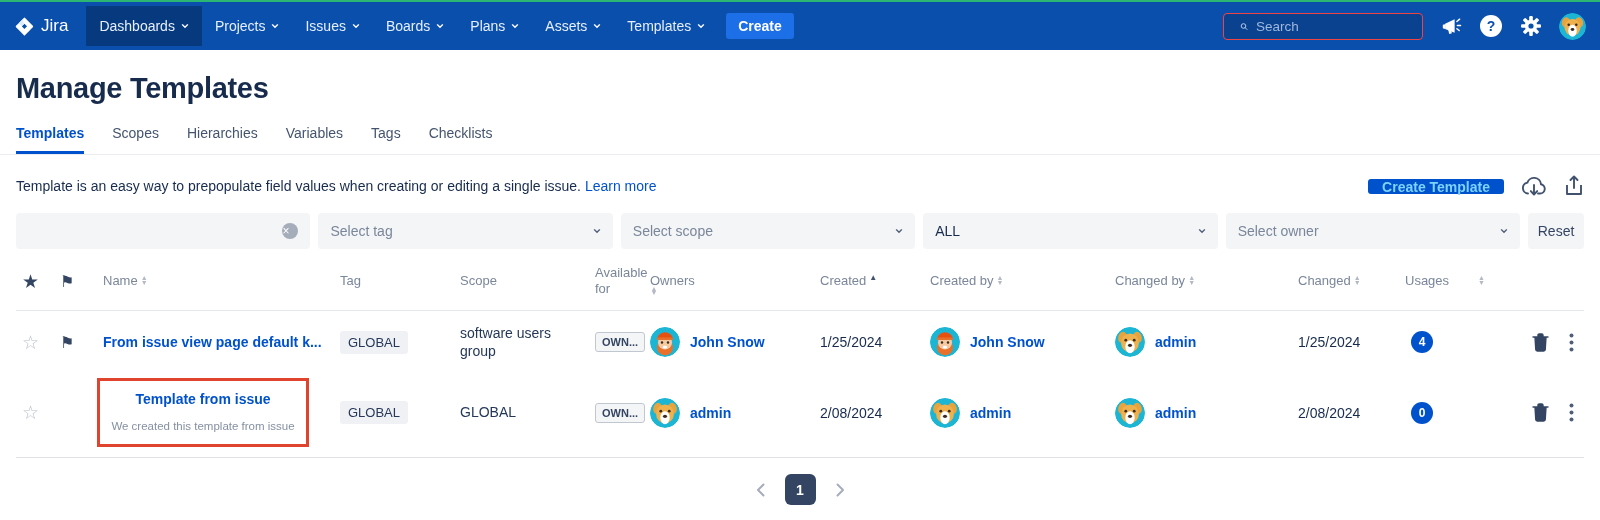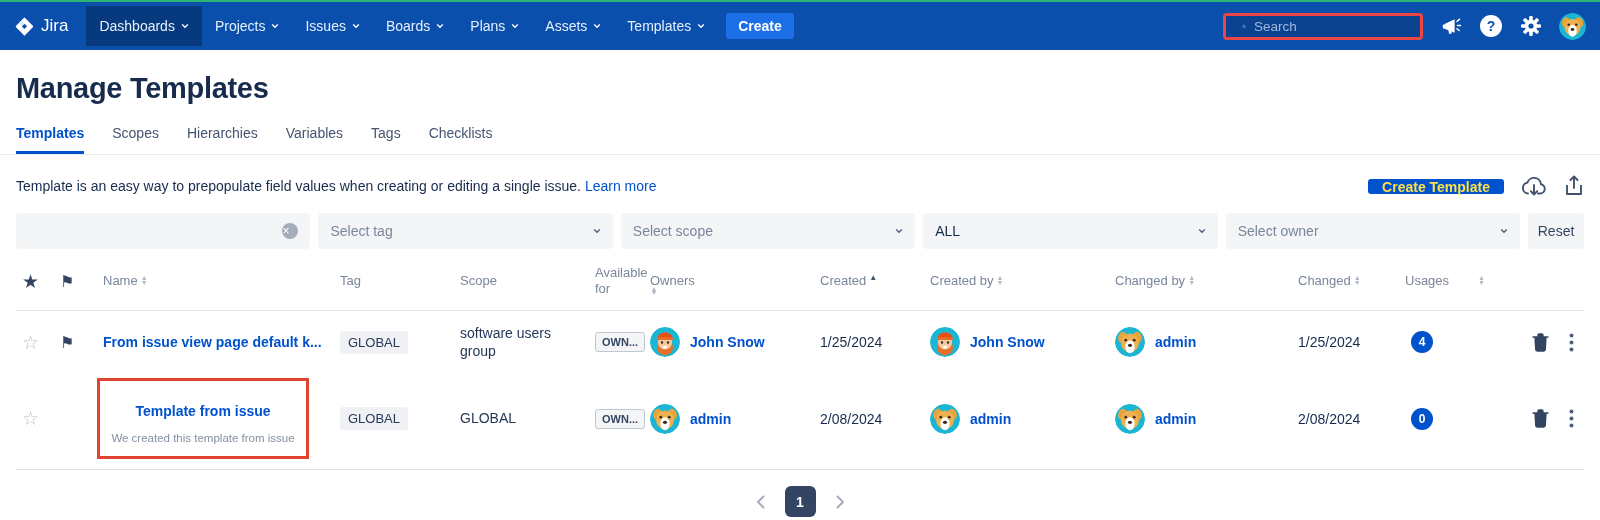--- a/index.html
+++ b/index.html
@@ -12,39 +12,39 @@
   .logo { display:flex; align-items:center; gap:6px; padding:0 18px 0 14px; height:40px; }
   .logo-text { font-size:17px; color:#fff; font-weight:400; }
   .nav-item { display:flex; align-items:center; gap:6px; height:40px; padding:0 13px;
     font-size:14px; color:#E6EFFC; cursor:pointer; }
   .nav-item.active { background:#07397E; }
   .chev { width:8px; height:5px; display:inline-block; }
   .create-btn { background:#1D6FE8; color:#fff; font-size:14px; font-weight:600;
     border:none; border-radius:3px; padding:5px 12px; margin-left:8px; cursor:pointer; }
   .nav-right { margin-left:auto; display:flex; align-items:center; gap:16px; padding-right:14px; }
   .nav-search { display:flex; align-items:center; gap:8px; background:#0A428F;
-    border:3px solid #ef4444; border-radius:4px; height:27px; width:200px; padding:0 16px; }
+    border:1px solid #ef4444; border-radius:4px; height:27px; width:200px; padding:0 16px; }
   .nav-search input { background:transparent; border:none; outline:none; color:#CFDDF5;
     font-size:13.5px; width:150px; font-family:"Liberation Sans",sans-serif; }
   .nav-search input::placeholder { color:#9FB7DD; }
   .nav-icon { width:24px; height:24px; display:flex; align-items:center; justify-content:center; cursor:pointer; }
   .avatar { width:27px; height:27px; border-radius:50%; overflow:hidden; flex:0 0 auto; }
 
   
   .content { padding:0 16px; }
   .page-title { font-size:29px; font-weight:700; color:#172B4D; padding:22px 16px 0; letter-spacing:-0.3px; }
   .tabs { display:flex; gap:28px; padding:20px 16px 0; border-bottom:1px solid #EBECF0; }
   .tab { font-size:14px; color:#44546F; padding-bottom:10px; cursor:pointer; border-bottom:3px solid transparent; }
   .tab.active { color:#0052CC; font-weight:700; border-bottom-color:#0052CC; }
 
   .desc-row { display:flex; align-items:center; padding:20px 16px 0; }
   .desc-text { font-size:14px; color:#172B4D; }
   .desc-text a { color:#0052CC; text-decoration:none; }
   .desc-actions { margin-left:auto; display:flex; align-items:center; gap:17px; }
-  .create-template-btn { background:#0052CC; color:#fde047; border:none; border-radius:3px;
+  .create-template-btn { background:#0052CC; color:#7dd3fc; border:none; border-radius:3px;
     height:15px; padding:0 14px; font-size:14px; font-weight:600; cursor:pointer; }
   .tool-icon { cursor:pointer; display:flex; }
 
   
   .filters { display:flex; gap:8px; padding:16px 16px 0; }
   .filter { background:#F4F5F7; border-radius:4px; height:36px; display:flex; align-items:center;
     padding:0 12px; font-size:14px; flex:1; cursor:pointer; }
   .filter .ph { color:#7A869A; }
   .filter .val { color:#172B4D; }
   .filter .right { margin-left:auto; display:flex; align-items:center; }
@@ -74,21 +74,21 @@
     padding:4px 8px; font-size:13px; }
   .own-chip { display:inline-block; background:#F4F5F7; border:1px solid #C1C7D0; border-radius:3px;
     padding:3px 6px; font-size:11px; font-weight:700; color:#344563; }
   .scope-text { color:#253858; line-height:1.35; padding-right:18px; }
   .user-cell { display:flex; align-items:center; gap:10px; }
   .user-cell a { color:#0052CC; font-weight:600; text-decoration:none; }
   .av30 { width:30px; height:30px; border-radius:50%; overflow:hidden; flex:0 0 auto; }
   .usage-badge { width:22px; height:22px; border-radius:50%; background:#0052CC; color:#fff;
     font-size:12px; font-weight:700; display:flex; align-items:center; justify-content:center; margin-left:6px; }
   .actions-cell { display:flex; justify-content:flex-end; align-items:center; gap:20px; padding-right:10px; }
-  .red-box { border:3px solid #E0432E; width:212px; margin-left:-6px; padding:22px 8px 12px;
+  .red-box { border:3px solid #E0432E; width:212px; margin-left:-6px; padding:10px 8px 12px;
     text-align:center; }
   .sub-text { color:#8590A2; font-size:11.5px; margin-top:13px; }
 
   
   .pagination { display:flex; align-items:center; justify-content:center; gap:20px; margin-top:16px; }
   .page-chev { cursor:pointer; display:flex; }
   .page-num { width:31px; height:31px; background:#344563; color:#fff; border-radius:6px;
     font-size:14px; font-weight:700; display:flex; align-items:center; justify-content:center; cursor:pointer; }
 </style>
 </head>

